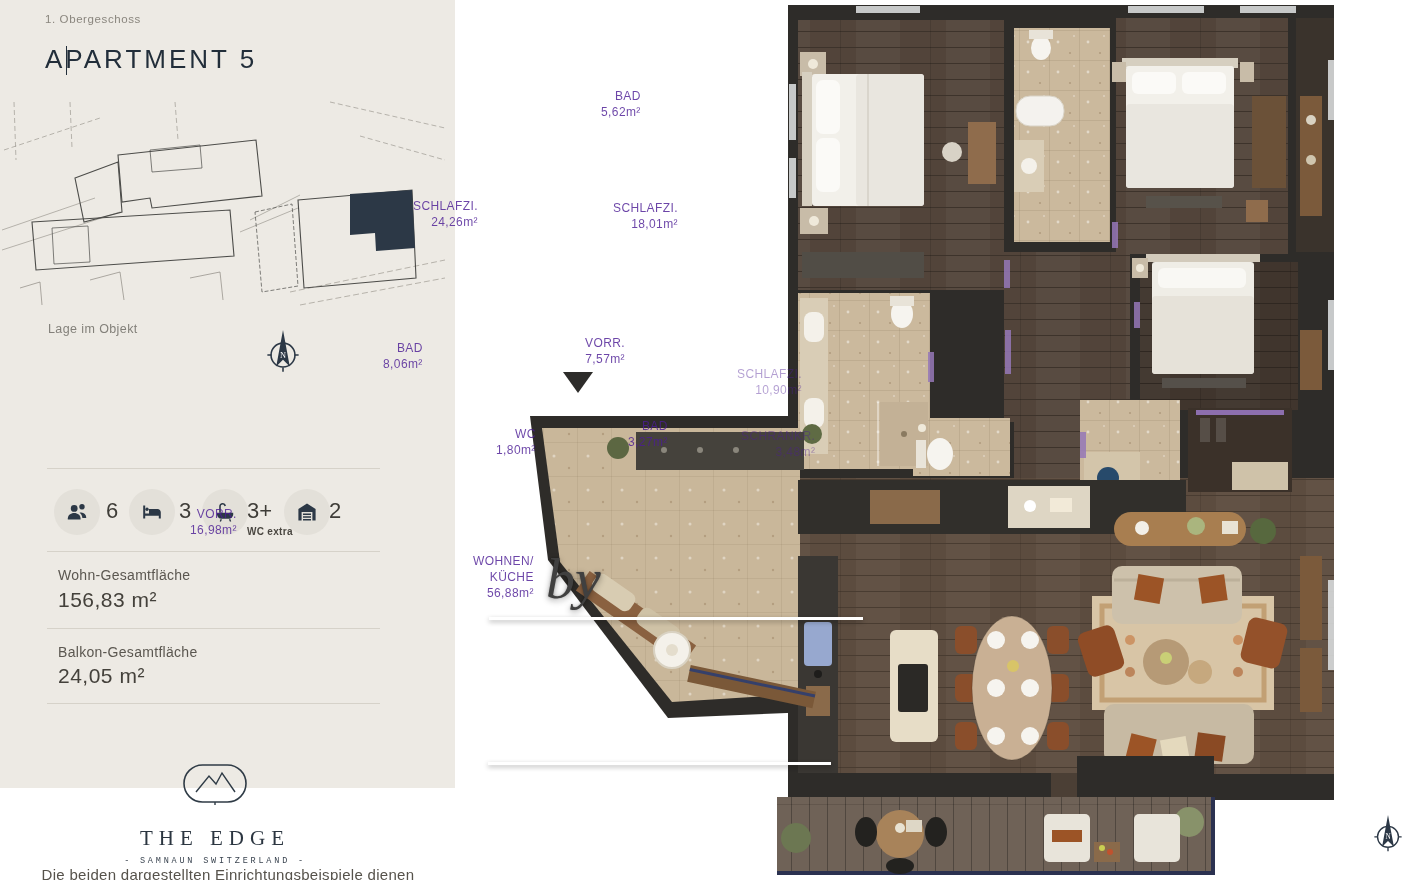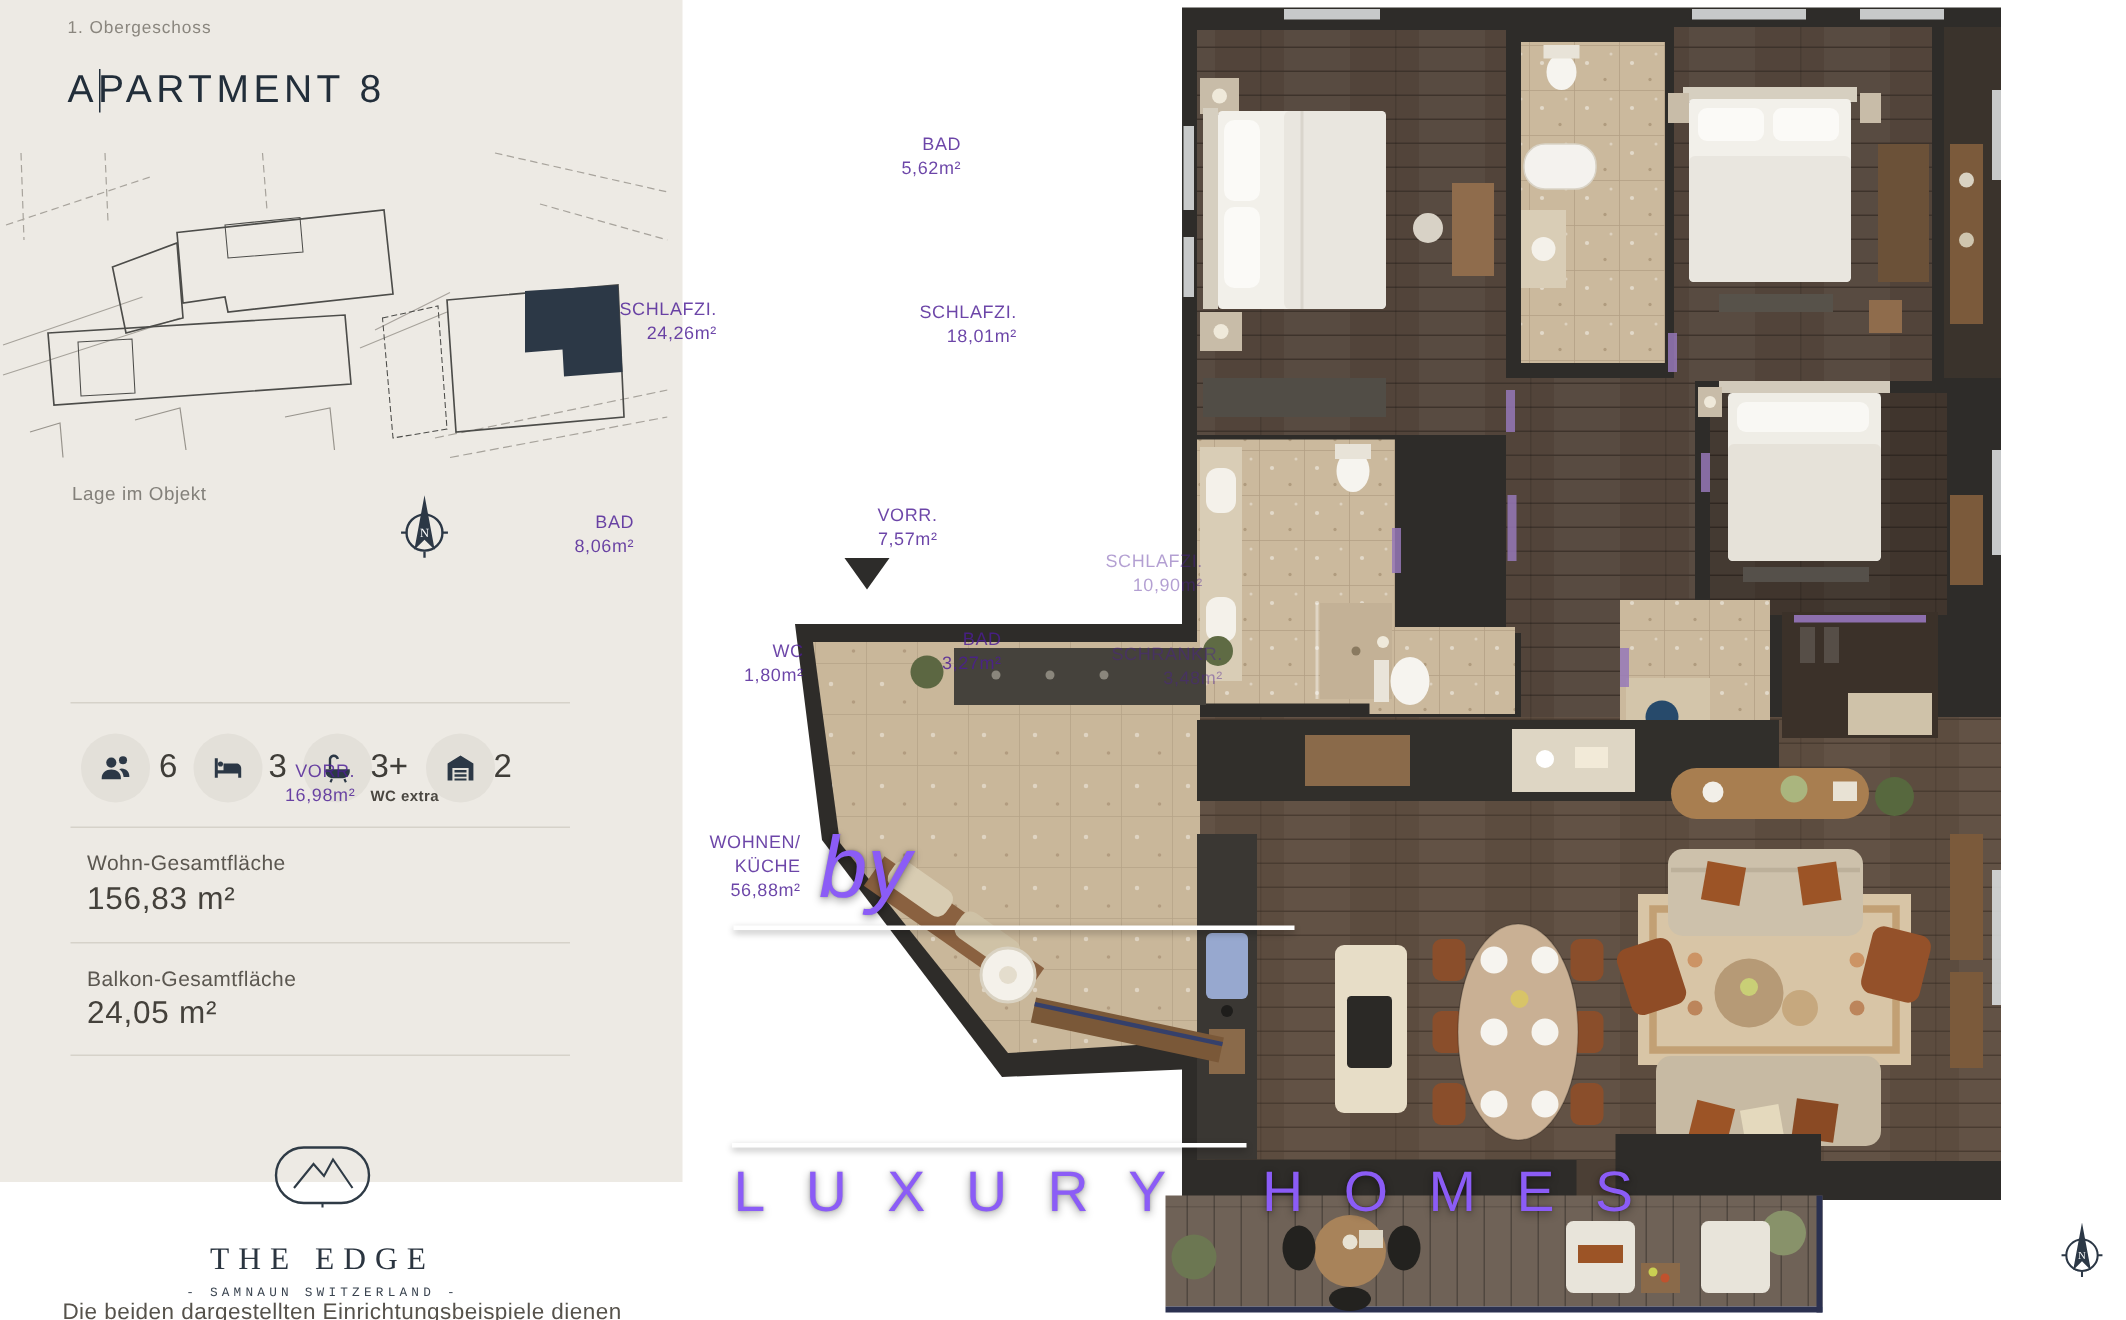--- a/index.html
+++ b/index.html
@@ -26,38 +26,38 @@
   .footer-note{position:absolute;left:18px;top:866px;width:420px;text-align:center;font-size:15px;
                color:#56524b;font-weight:300;letter-spacing:.3px;}
   
   .plan{position:absolute;left:455px;top:0;width:962px;height:880px;}
   .room-label{position:absolute;font-size:12px;line-height:1.35;letter-spacing:.4px;color:#4c1d95;opacity:.82;text-align:right;}
   .room-label span{display:block;}
   .room-label.dim{opacity:.42;}
   .entry-marker{position:absolute;left:563px;top:372px;width:0;height:0;
                 border-left:15px solid transparent;border-right:15px solid transparent;border-top:21px solid #2d2c2a;}
   
-  .wm{position:absolute;color:#8b5cf6;font-family:Liberation Sans, sans-serif;
+  .wm{position:absolute;color:#404040;font-family:Liberation Serif, serif;
       text-shadow:0 2px 6px rgba(0,0,0,.38),0 0 2px rgba(0,0,0,.25);}
   .wm-by{left:546px;top:545px;font-size:58px;font-style:italic;}
   .wm-brand{left:486px;top:618px;font-size:104px;letter-spacing:2px;line-height:1.05;}
   .wm-tagline{left:489px;top:774px;font-size:38px;letter-spacing:27px;white-space:nowrap;}
   .wm-line{position:absolute;height:3px;background:#fff;box-shadow:0 2px 5px rgba(0,0,0,.3);}
   .wm-line1{left:489px;top:617px;width:374px;}
   .wm-line2{left:488px;top:762px;width:343px;}
   .compass-plan{position:absolute;left:1368px;top:808px;width:40px;height:54px;}
 </style>
 </head>
 <body>
 
 <div class="stage">
 
   <div class="sidebar">
     <div class="floor-label">1. Obergeschoss</div>
-    <div class="apt-title">APARTMENT 8</div>
+    <div class="apt-title">APARTMENT 5</div>
     <div class="title-cursor"></div>
 
     <svg class="siteplan" viewBox="0 0 445 215">
       <g fill="none" stroke="#9b978f" stroke-width="0.8" opacity="0.85">
         <path d="M4 50 L100 18 M14 2 L16 60 M70 2 L72 48 M175 2 L178 40 M330 2 L445 28 M360 36 L445 60" stroke-dasharray="5 3"></path>
         <path d="M2 130 L95 98 M2 150 L120 112 M250 120 L300 95 M240 132 L298 108"></path>
         <path d="M290 192 L445 160 M300 205 L445 178" stroke-dasharray="6 3"></path>
         <path d="M20 188 L40 182 L42 205 M90 180 L120 172 L124 200 M190 178 L220 172 L223 200" stroke="#8a867e"></path>
       </g>
       <g fill="none" stroke="#4c4c49" stroke-width="1.1">
@@ -433,21 +433,20 @@
   </div>
   <div class="room-label" style="left:473px;top:553px">
     <span>WOHNEN/</span>
       <span>KÜCHE</span>
       <span>56,88m²</span>
   </div>
 
   <div class="wm wm-by">by</div>
   <div class="wm-line wm-line1"></div>
   <div class="wm-line wm-line2"></div>
-  <div class="wm wm-tagline">LUXURY HOMES</div>
 
   <svg class="compass-plan" viewBox="0 0 44 48">
     <circle cx="22" cy="26" r="11.5" fill="none" stroke="#2c3846" stroke-width="1.5"></circle>
     <path d="M7 26h4 M33 26h4 M22 38v4" stroke="#2c3846" stroke-width="1.5"></path>
     <polygon points="22,2 28.5,37 22,30.5 15.5,37" fill="#2c3846"></polygon>
     <text x="22" y="28.5" font-size="8" fill="#ffffff" text-anchor="middle" font-family="Liberation Serif, serif">N</text>
   </svg>
 
 </div>
 

